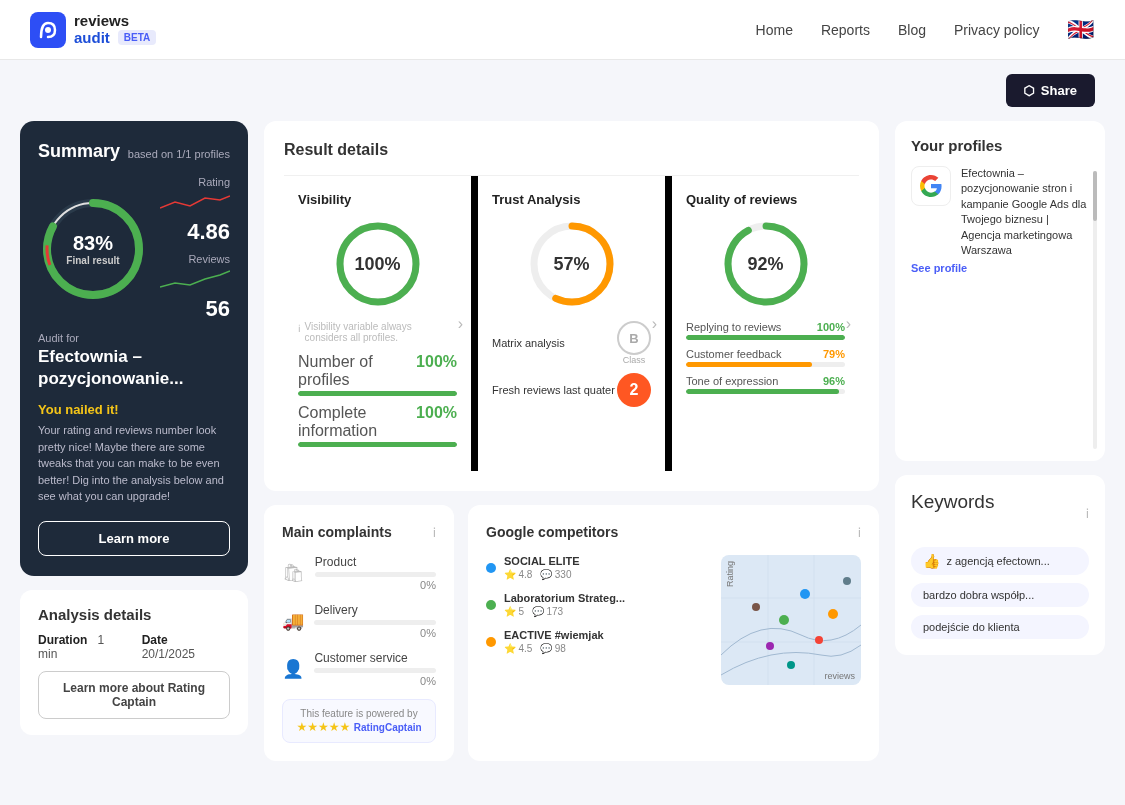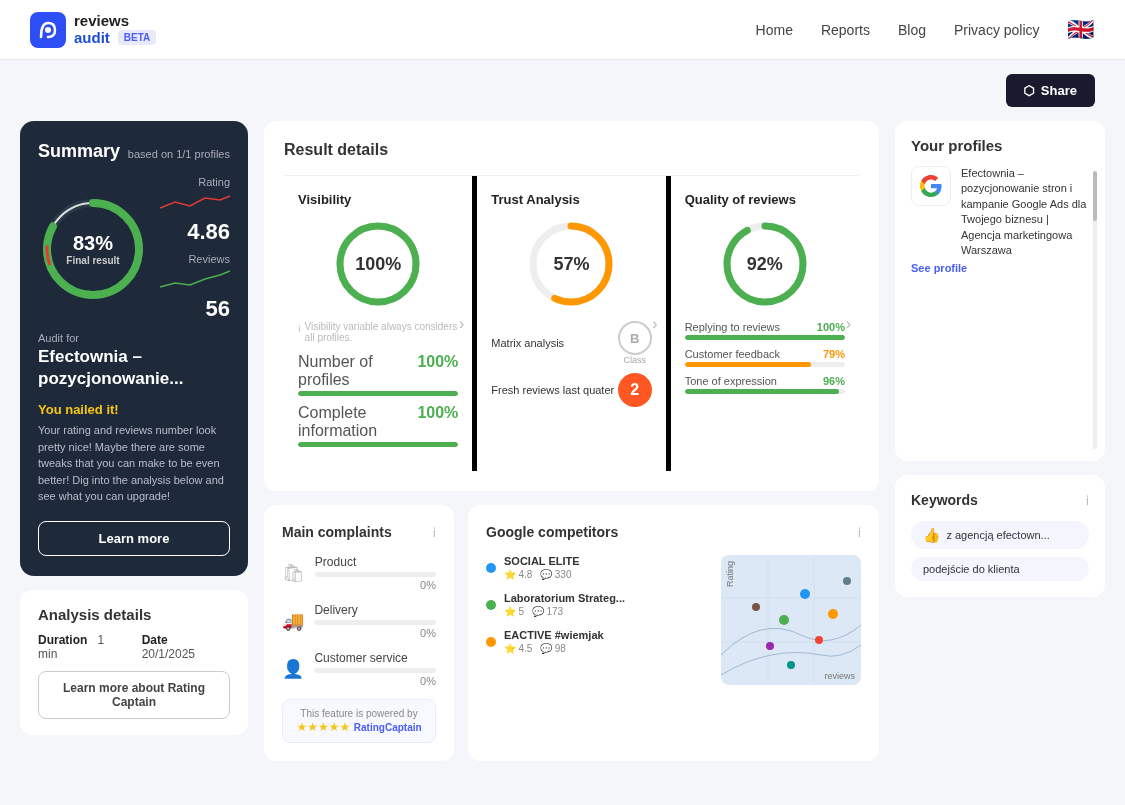--- a/index.html
+++ b/index.html
@@ -54,21 +54,21 @@
     .analysis-row span b { color: #222; }
     .learn-captain-btn { display: block; width: 100%; margin-top: 10px; background: transparent; border: 1.5px solid #ccc; color: #444; padding: 9px; border-radius: 8px; font-size: 12px; font-weight: 600; cursor: pointer; text-align: center; }
 
     
     .middle-col { flex: 1; display: flex; flex-direction: column; gap: 14px; }
 
     
     .result-card { background: #fff; border-radius: 12px; padding: 20px; }
     .section-title { font-size: 16px; font-weight: 700; margin-bottom: 16px; }
     .result-cols { display: flex; gap: 0; border-top: 1px solid #f0f0f0; }
-    .result-col { flex: 1; padding: 16px 14px; border-right: 5px solid #000000; position: relative; }
+    .result-col { flex: 1; padding: 16px 14px; border-right: 7px solid #000000; position: relative; }
     .result-col:last-child { border-right: none; }
     .result-col-title { font-size: 13px; font-weight: 700; margin-bottom: 12px; color: #222; }
     .circle-container { display: flex; justify-content: center; margin-bottom: 12px; }
     .circle-wrap { position: relative; width: 90px; height: 90px; }
     .circle-wrap svg { width: 90px; height: 90px; }
     .circle-label { position: absolute; top: 50%; left: 50%; transform: translate(-50%, -50%); font-size: 18px; font-weight: 800; color: #333; }
     .next-arrow { position: absolute; top: 50%; right: 8px; transform: translateY(-50%); color: #bbb; font-size: 16px; cursor: pointer; }
     .visibility-note { font-size: 10px; color: #888; margin-top: 4px; display: flex; gap: 4px; align-items: flex-start; }
     .visibility-note span { color: #bbb; }
 
@@ -102,21 +102,21 @@
     .right-col { width: 210px; flex-shrink: 0; display: flex; flex-direction: column; gap: 14px; }
     .profiles-card { background: #fff; border-radius: 12px; padding: 16px; height: 340px; overflow: hidden; }
     .profiles-title { font-size: 15px; font-weight: 700; margin-bottom: 12px; }
     .profile-item { display: flex; gap: 10px; align-items: flex-start; }
     .google-icon { width: 40px; height: 40px; border-radius: 8px; border: 1px solid #eee; display: flex; align-items: center; justify-content: center; font-size: 22px; flex-shrink: 0; }
     .profile-name { font-size: 11px; color: #333; line-height: 1.4; }
     .see-profile { color: #4a5ef7; font-size: 11px; font-weight: 600; cursor: pointer; margin-top: 4px; display: block; text-decoration: none; }
     .profiles-card { position: relative; overflow: hidden; }
 
     .keywords-card { background: #fff; border-radius: 12px; padding: 16px; }
-    .keywords-title { font-size: 14px; font-weight: 700; margin-bottom: 0; }
+    .keywords-title { font-size: 19px; font-weight: 400; margin-bottom: 22px; }
     .keyword-tags { display: flex; flex-direction: column; gap: 8px; }
     .keyword-tag { display: flex; align-items: center; gap: 6px; background: #f4f5ff; border-radius: 20px; padding: 6px 12px; font-size: 11px; color: #333; }
     .thumb-icon { color: #4caf50; font-size: 14px; }
 
     
     .competitors-card { background: #fff; border-radius: 12px; padding: 18px; }
     .competitors-header { display: flex; align-items: center; justify-content: space-between; margin-bottom: 14px; }
     .competitor-list { flex: 1; }
     .competitor-item { display: flex; align-items: center; gap: 8px; margin-bottom: 12px; }
     .comp-dot { width: 10px; height: 10px; border-radius: 50%; flex-shrink: 0; }
@@ -494,19 +494,22 @@
       <div style="display:flex;align-items:center;justify-content:space-between;margin-bottom:12px;">
         <div class="keywords-title">Keywords</div>
         <span style="color:#bbb;cursor:pointer;">ℹ</span>
       </div>
       <div class="keyword-tags">
         <div class="keyword-tag">
           <span class="thumb-icon">👍</span>
           <span>z agencją efectown...</span>
         </div>
         <div class="keyword-tag">
+          <span>bardzo dobra współp...</span>
+        </div>
+        <div class="keyword-tag">
           <span>podejście do klienta</span>
         </div>
       </div>
     </div>
   </div>
 
 </div>
 
 </body></html>

